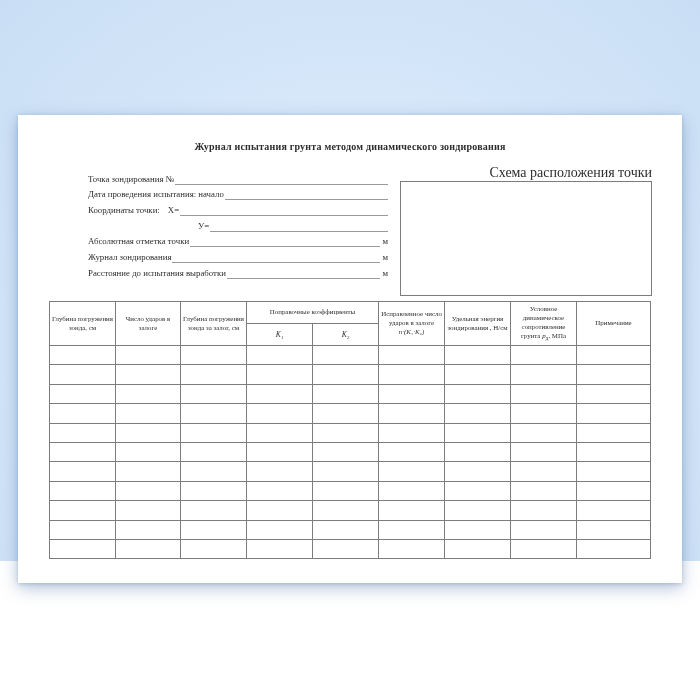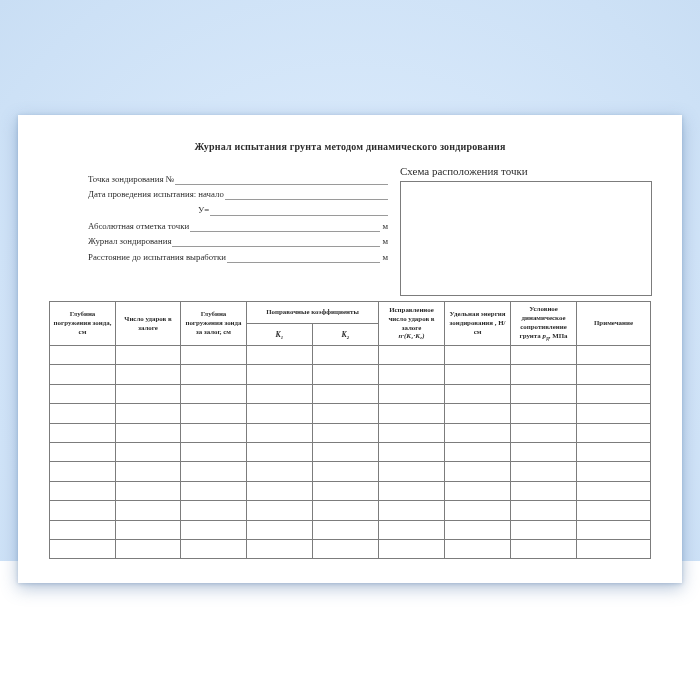--- a/index.html
+++ b/index.html
@@ -51,22 +51,22 @@
     margin-left: 1px;
   }
   .f-unit { flex: 0 0 auto; padding-bottom: 1px; margin-left: 2px; }
   .indent-end { margin-left: 102px; }
   .indent-xy { margin-left: 8px; }
   .indent-y { margin-left: 110px; }
   
   .schema-label {
     position: absolute;
     left: 382px; top: 50px; width: 252px;
-    text-align: left;
-    font-size: 11px;
+    text-align: right;
+    font-size: 14px;
   }
   .schema-box {
     position: absolute;
     left: 382px; top: 66px;
     width: 252px; height: 115px;
     border: 1px solid #7c7c7c;
     background: #ffffff;
   }
   
   table.journal {
@@ -78,21 +78,21 @@
     border: 1.5px solid #6d6d6d;
   }
   table.journal th, table.journal td {
     border: 1px solid #7c7c7c;
     text-align: center;
     vertical-align: middle;
     padding: 1px 2px;
     overflow: hidden;
   }
   table.journal th {
-    font-weight: bold;
+    font-weight: normal;
     font-size: 6.9px;
     line-height: 1.3;
   }
   tr.hdr-top th { height: 22px; }
   tr.hdr-sub th { height: 22px; font-size: 7.6px; }
   .k-head { font-style: italic; }
   .formula { font-style: italic; }
   .var-i { font-style: italic; }
   sub { font-size: 5.5px; }
   table.journal td { height: 19.4px; background: #ffffff; }
@@ -105,20 +105,25 @@
 
     <div class="doc-title">Журнал испытания грунта методом динамического зондирования</div>
 
     <div class="fields">
       <div class="f-row">
         <span class="f-label">Точка зондирования №</span>
         <span class="f-line"></span>
       </div>
       <div class="f-row">
         <span class="f-label">Дата проведения испытания: начало</span>
+        <span class="f-line"></span>
+      </div>
+      <div class="f-row">
+        <span class="f-label">Координаты точки:</span>
+        <span class="f-label indent-xy">Х=</span>
         <span class="f-line"></span>
       </div>
       <div class="f-row">
         <span class="f-label indent-y">У=</span>
         <span class="f-line"></span>
       </div>
       <div class="f-row">
         <span class="f-label">Абсолютная отметка точки</span>
         <span class="f-line"></span>
         <span class="f-unit">м</span>

